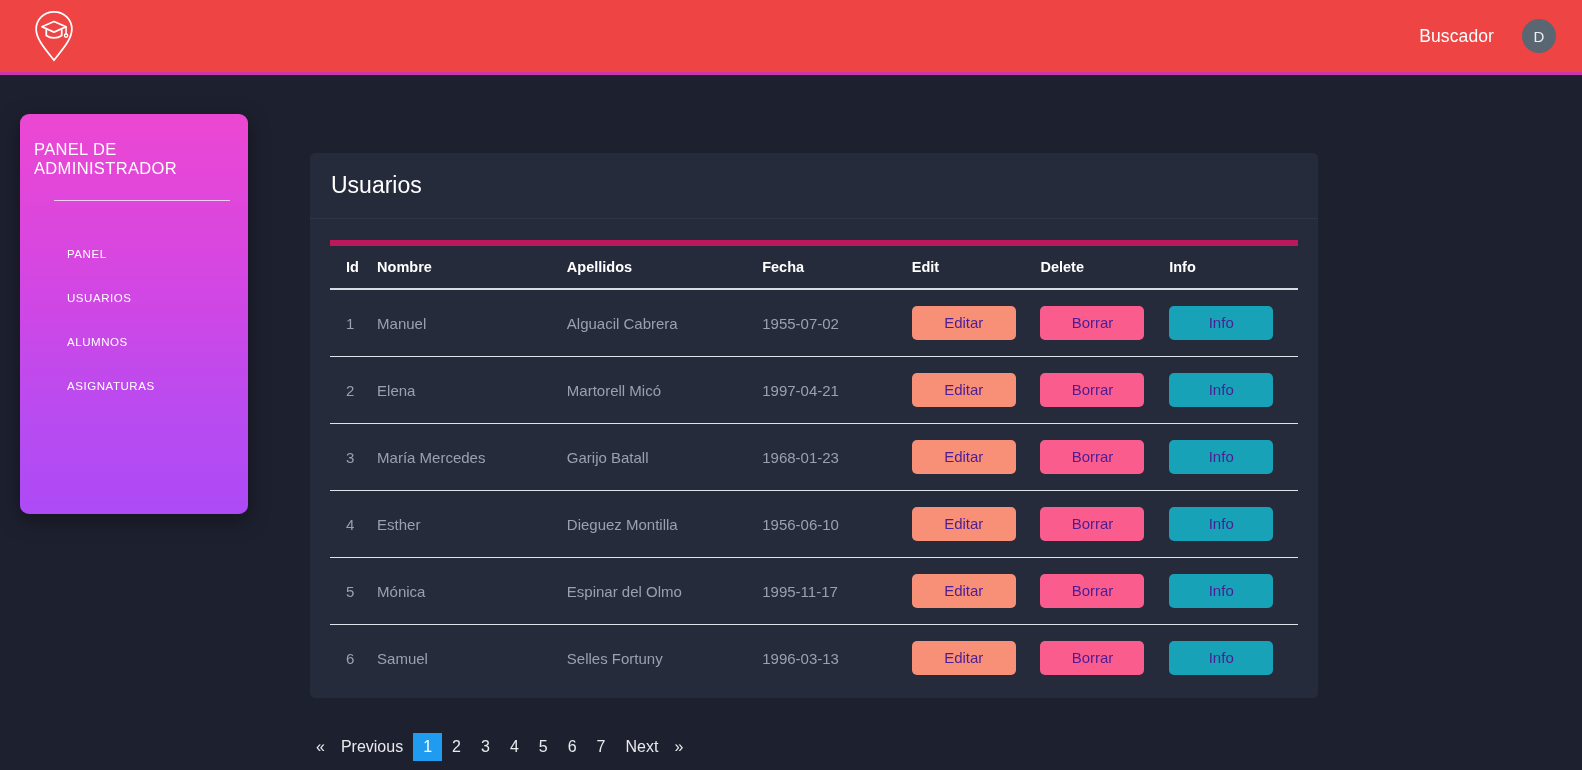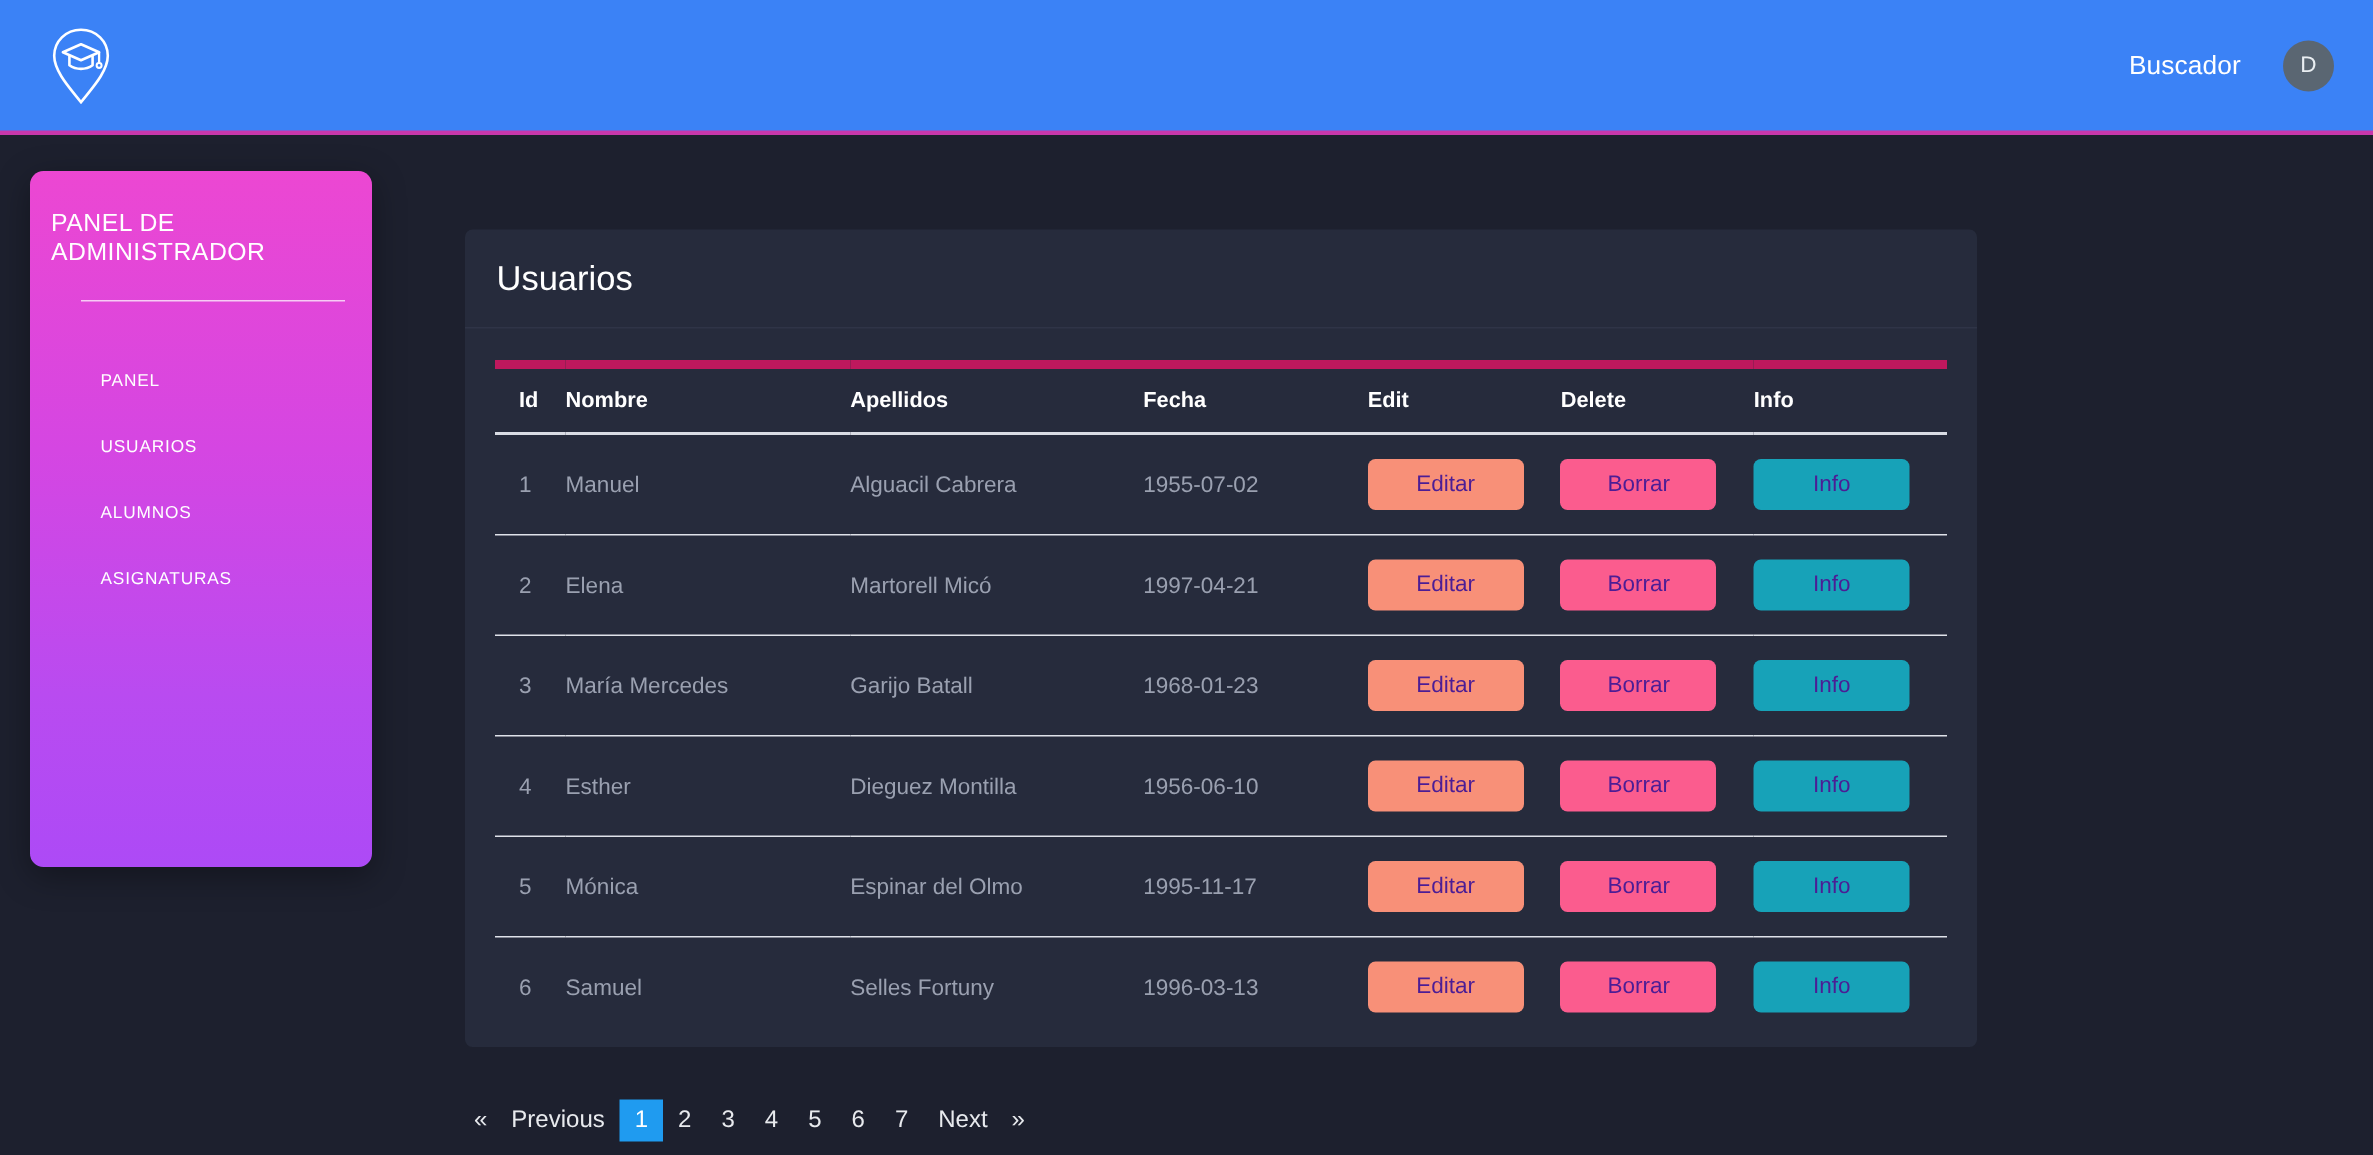--- a/index.html
+++ b/index.html
@@ -6,22 +6,22 @@
   html, body {
     width: 1582px; height: 770px;
     background: #1d202e;
     font-family: "Liberation Sans", sans-serif;
     overflow: hidden;
   }
 
   
   #navbar {
     position: absolute; left: 0; top: 0;
-    width: 1582px; height: 90px;
-    background: #3b82f6;
+    width: 1582px; height: 75px;
+    background: #ef4444;
     border-bottom: 3px solid #c837ab;
     display: flex; align-items: center;
     justify-content: space-between;
     padding: 0 26px 0 26px;
   }
   #brand-logo { width: 52px; height: 56px; display: block; margin-left: 2px; }
   .nav-right { display: flex; align-items: center; gap: 28px; }
   #nav-search-link {
     color: #ffffff; font-size: 17.5px; letter-spacing: .1px;
     text-decoration: none; white-space: nowrap;
@@ -29,21 +29,21 @@
   #avatar {
     width: 34px; height: 34px; border-radius: 50%;
     background: #5a6672; color: #e9eef2;
     display: flex; align-items: center; justify-content: center;
     font-size: 15px;
   }
 
   
   #sidebar {
     position: absolute; left: 20px; top: 114px;
-    width: 228px; height: 464px;
+    width: 228px; height: 400px;
     border-radius: 9px;
     background: linear-gradient(180deg, #ec47d2 0%, #d546e2 40%, #b94bf0 75%, #ad4af6 100%);
     box-shadow: 0 6px 22px rgba(0,0,0,.35);
     padding: 26px 14px 10px 14px;
     overflow: hidden;
   }
   #sidebar-title {
     color: #ffffff; font-size: 16.5px; letter-spacing: .35px;
     text-align: left; padding-left: 0px;
   }

